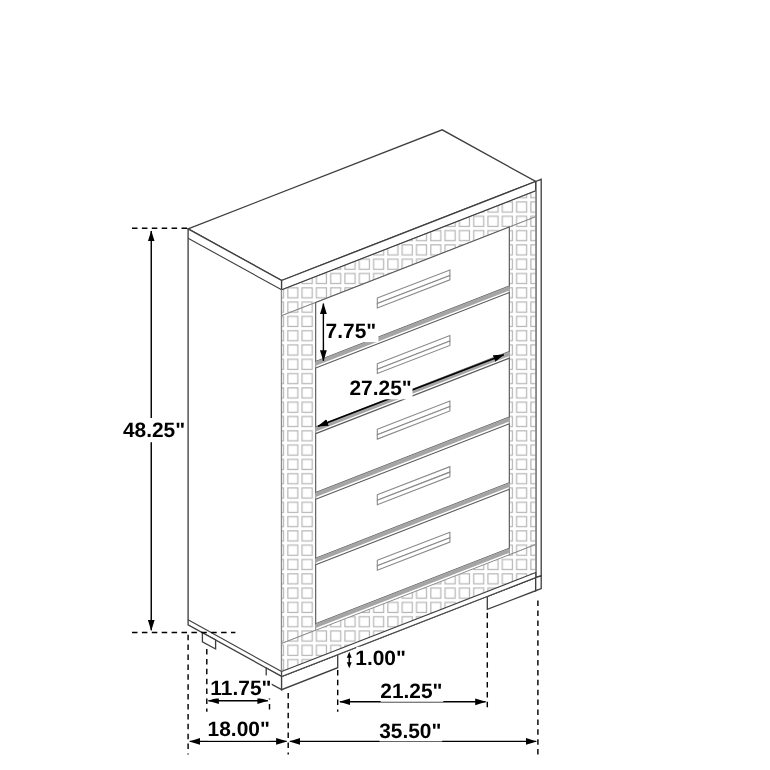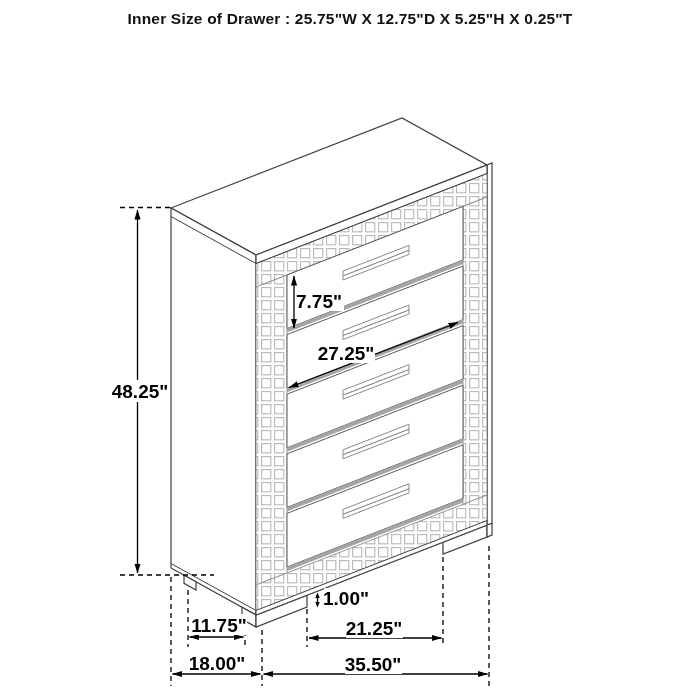--- a/index.html
+++ b/index.html
@@ -7,21 +7,20 @@
         font-family:"Liberation Sans",sans-serif;}
   .title{position:absolute;top:10px;left:0;width:700px;text-align:center;
          font-size:15.5px;font-weight:bold;color:#111;letter-spacing:0.2px;}
   svg text{font-family:"Liberation Sans",sans-serif;font-weight:bold;fill:#000;}
   .dimtext{font-size:19px;}
 </style>
 </head>
 <body>
 
 <div class="page">
-  <div class="title">Inner Size of Drawer : 25.75"W X 12.75"D X 5.25"H X 0.25"T</div>
 
   <svg width="700" height="700" viewBox="0 0 700 700">
     <defs>
       <pattern id="tex" width="13" height="13" patternUnits="userSpaceOnUse">
         <rect width="13" height="13" fill="#ffffff"></rect>
         <rect x="1.6" y="1.6" width="9.2" height="9.2" fill="none" stroke="#b7b7b7" stroke-width="1.1"></rect>
       </pattern>
       <marker id="arrS" markerUnits="userSpaceOnUse" markerWidth="10" markerHeight="8" refX="0.5" refY="4" orient="auto">
         <path d="M0,4 L10,0.9 L10,7.1 Z" fill="#000"></path>
       </marker>

